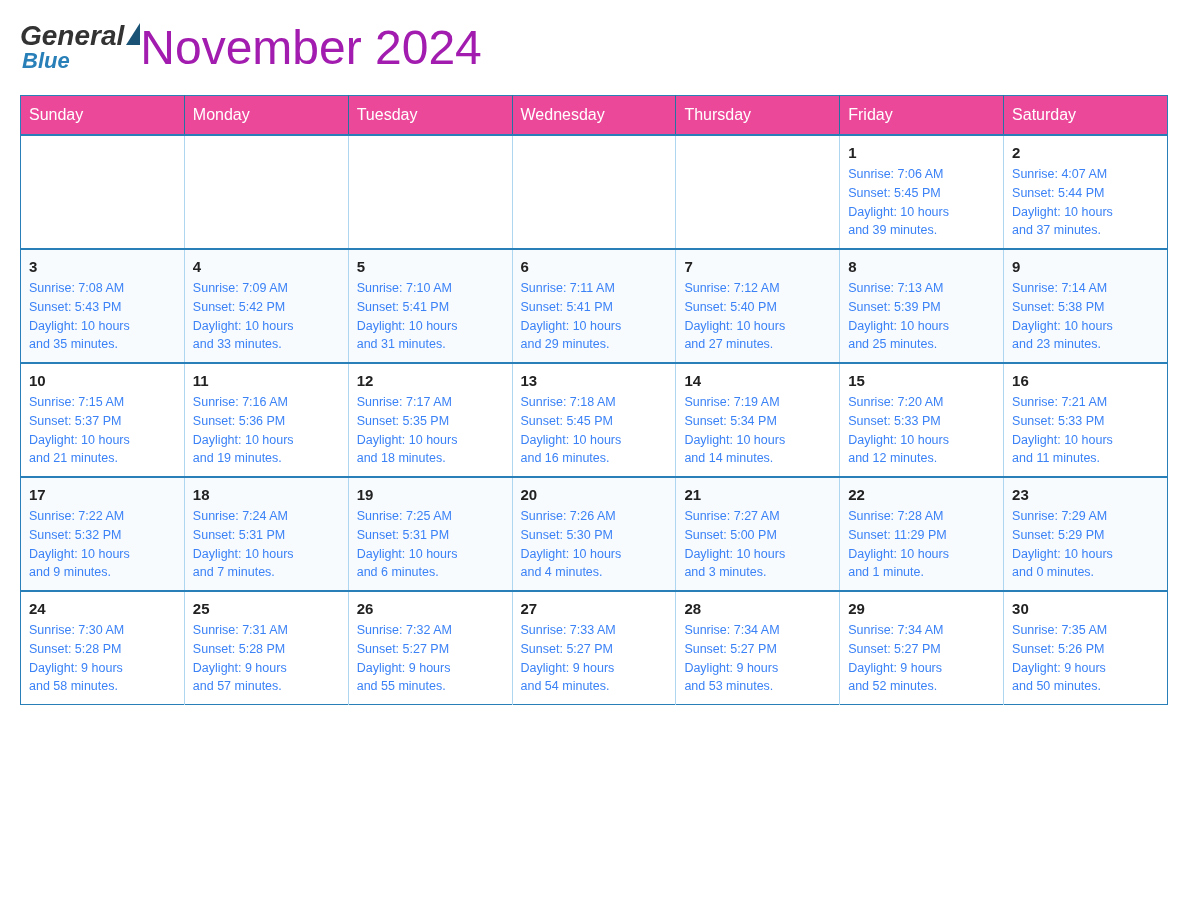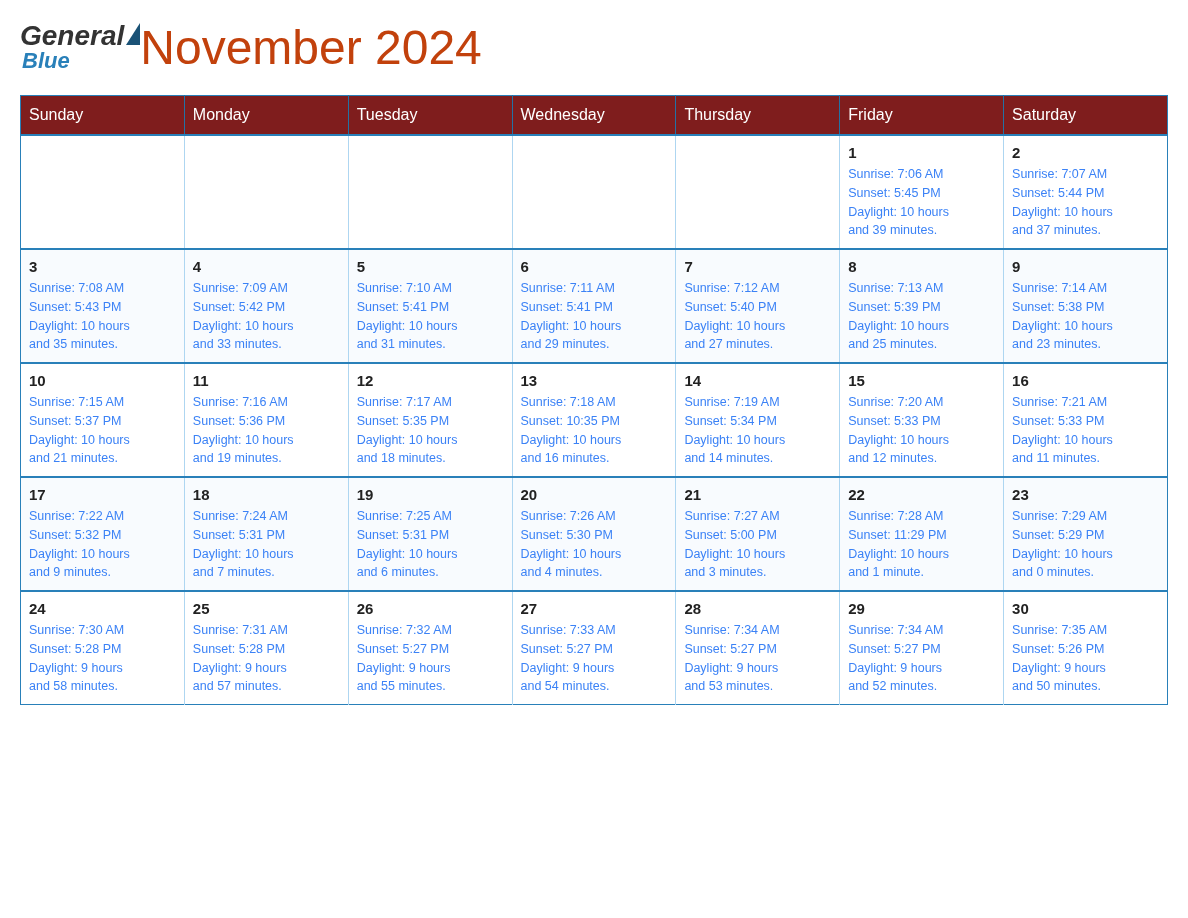--- a/index.html
+++ b/index.html
@@ -45,35 +45,35 @@
       display: block;
       margin-top: -4px;
       margin-left: 2px;
     }
     .title-section {
       text-align: right;
     }
     .title-section h1 {
       font-size: 48px;
       font-weight: normal;
-      color: #c2410c;
+      color: #a21caf;
     }
     .title-section h2 {
       font-size: 22px;
       font-weight: normal;
       color: #444;
       margin-top: 4px;
     }
     table {
       width: 100%;
       border-collapse: collapse;
       border: 1px solid #2980b9;
     }
     thead tr {
-      background-color: #7f1d1d;
+      background-color: #ec4899;
       margin-left: 28px;
     }
     thead th {
       color: #fff;
       padding: 10px 8px;
       text-align: left;
       font-size: 16px;
       font-weight: normal;
       border-right: 1px solid #2471a3;
     }
@@ -153,21 +153,21 @@
         <td></td>
         <td>
           <span class="day-number">1</span>
           <div class="day-info" style="white-space: pre-line;">Sunrise: 7:06 AM
 Sunset: 5:45 PM
 Daylight: 10 hours
 and 39 minutes.</div>
         </td>
         <td>
           <span class="day-number">2</span>
-          <div class="day-info" style="white-space: pre-line;">Sunrise: 7:07 AM
+          <div class="day-info" style="white-space: pre-line;">Sunrise: 4:07 AM
 Sunset: 5:44 PM
 Daylight: 10 hours
 and 37 minutes.</div>
         </td>
       </tr>
       <tr>
         <td>
           <span class="day-number">3</span>
           <div class="day-info" style="white-space: pre-line;">Sunrise: 7:08 AM
 Sunset: 5:43 PM
@@ -235,21 +235,21 @@
         <td>
           <span class="day-number">12</span>
           <div class="day-info" style="white-space: pre-line;">Sunrise: 7:17 AM
 Sunset: 5:35 PM
 Daylight: 10 hours
 and 18 minutes.</div>
         </td>
         <td>
           <span class="day-number">13</span>
           <div class="day-info" style="white-space: pre-line;">Sunrise: 7:18 AM
-Sunset: 10:35 PM
+Sunset: 5:45 PM
 Daylight: 10 hours
 and 16 minutes.</div>
         </td>
         <td>
           <span class="day-number">14</span>
           <div class="day-info" style="white-space: pre-line;">Sunrise: 7:19 AM
 Sunset: 5:34 PM
 Daylight: 10 hours
 and 14 minutes.</div>
         </td>

